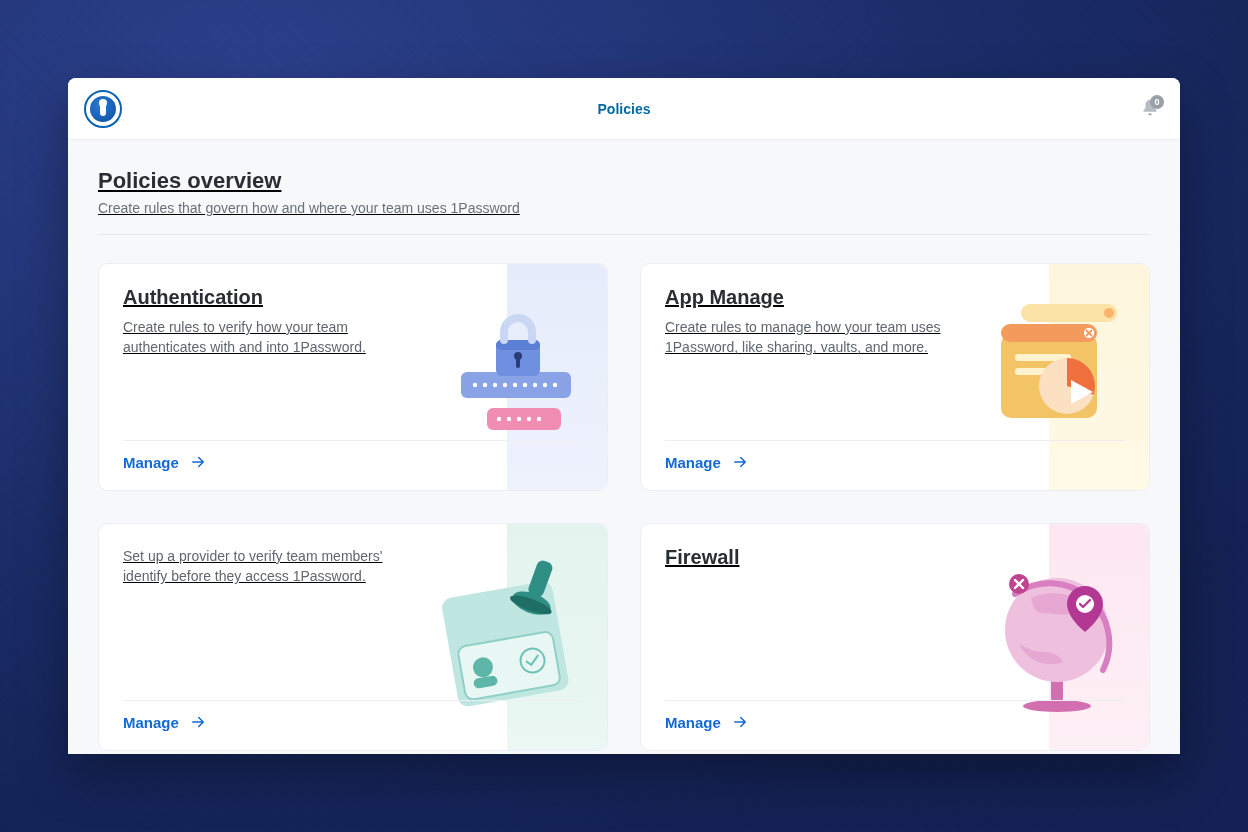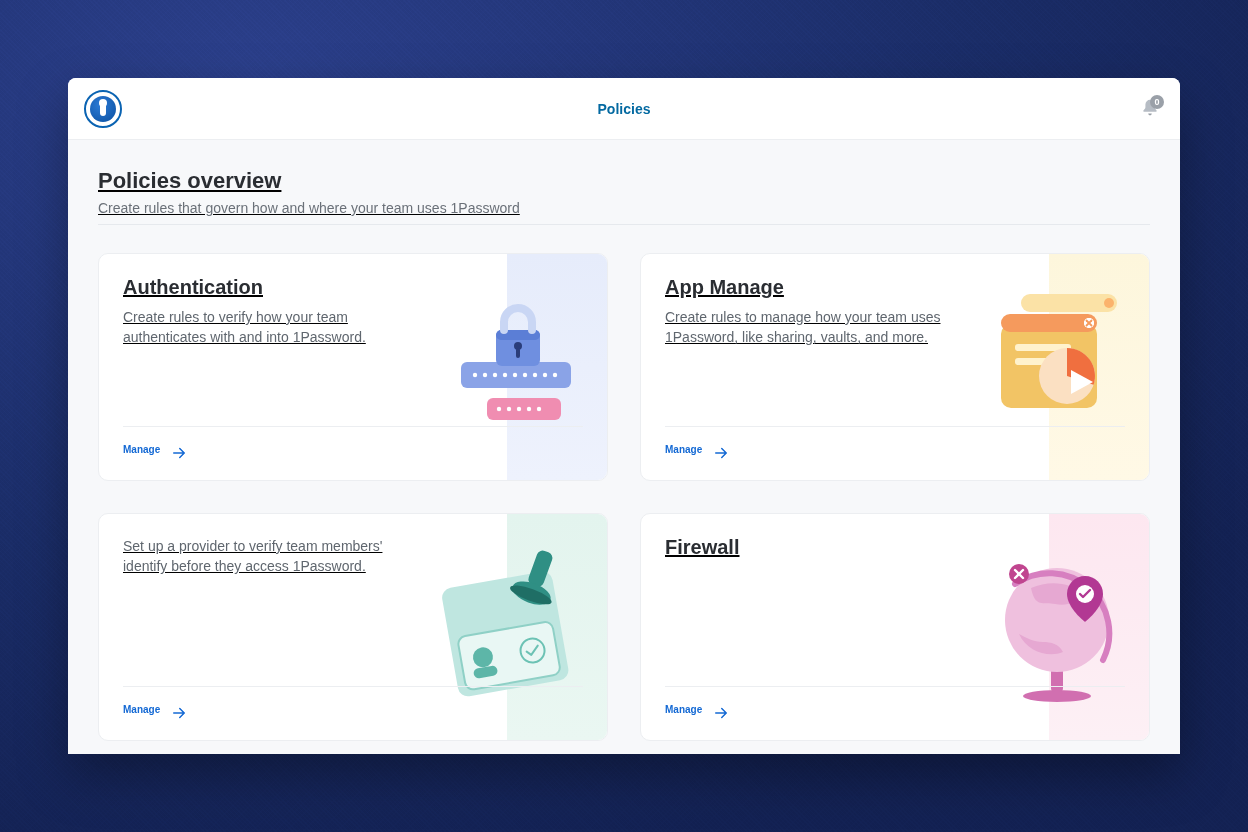--- a/index.html
+++ b/index.html
@@ -57,38 +57,38 @@
   }
   .notif svg{display:block}
   .notif .badge{
     position:absolute; top:-2px; right:-2px;
     min-width:14px;height:14px;border-radius:8px;background:#9aa0a8;color:#fff;
     font-size:9px;line-height:14px;text-align:center;padding:0 3px;font-weight:700;
   }
 
   .content { padding: 28px 30px 0 30px; height: calc(100% - 62px); background:#f7f8fa;text-decoration:underline; }
   .overview h1 { font-size: 22px; font-weight: 700; color: #2a2d32; margin-bottom: 6px; }
-  .overview p.sub { font-size: 14px; color: #6a7078; margin-bottom: 8px; }
+  .overview p.sub { font-size: 14px; color: #6a7078; margin-bottom: 18px; }
   .overview-hr { border: none; border-top: 1px solid #e6e9ed; margin-bottom: 28px; }
 
   .cards { display: grid; grid-template-columns: 1fr 1fr; gap: 32px; }
   .card {
     position: relative;
     background: #ffffff;
     border: 1px solid #eceef1;
     border-radius: 10px;
     min-height: 228px;
     padding: 22px 24px 18px 24px;
     overflow: hidden;
   }
   .card h2 { font-size: 20px; font-weight: 700; color: #2a2d32; margin-bottom: 8px; }
   .card p.desc { font-size: 14px; color: #5f666e; line-height: 1.45; max-width: 300px; }
   .card .divider { border:none; border-top:1px solid #eceef1; margin: 0 0 12px 0; }
   .card .footer { position:absolute; left:24px; right:24px; bottom:18px; }
-  .manage-link { display:inline-flex; align-items:flex-start; gap:10px; color:#1469d4; font-weight:600; font-size:10px; text-decoration:none; cursor:pointer; }
+  .manage-link { display:inline-flex; align-items:flex-end; gap:10px; color:#1469d4; font-weight:600; font-size:15px; text-decoration:none; cursor:pointer; }
   .manage-link .arrow { display:inline-flex; }
 
   .card .stripe { position:absolute; right:0; top:0; bottom:0; width:100px; }
   .stripe.auth { background: linear-gradient(180deg,#e6ecfb,#eef2fd); }
   .stripe.app  { background: linear-gradient(180deg,#fdf6dc,#fff9e6); }
   .stripe.idp  { background: linear-gradient(180deg,#e3f4ee,#eaf7f2); }
   .stripe.fw   { background: linear-gradient(180deg,#fde7f0,#fdf0f5); }
 
   .illus { position:absolute; right:12px; top:40px; width:150px; height:150px; pointer-events:none; }
   .illus svg{width:100%;height:100%;display:block}

